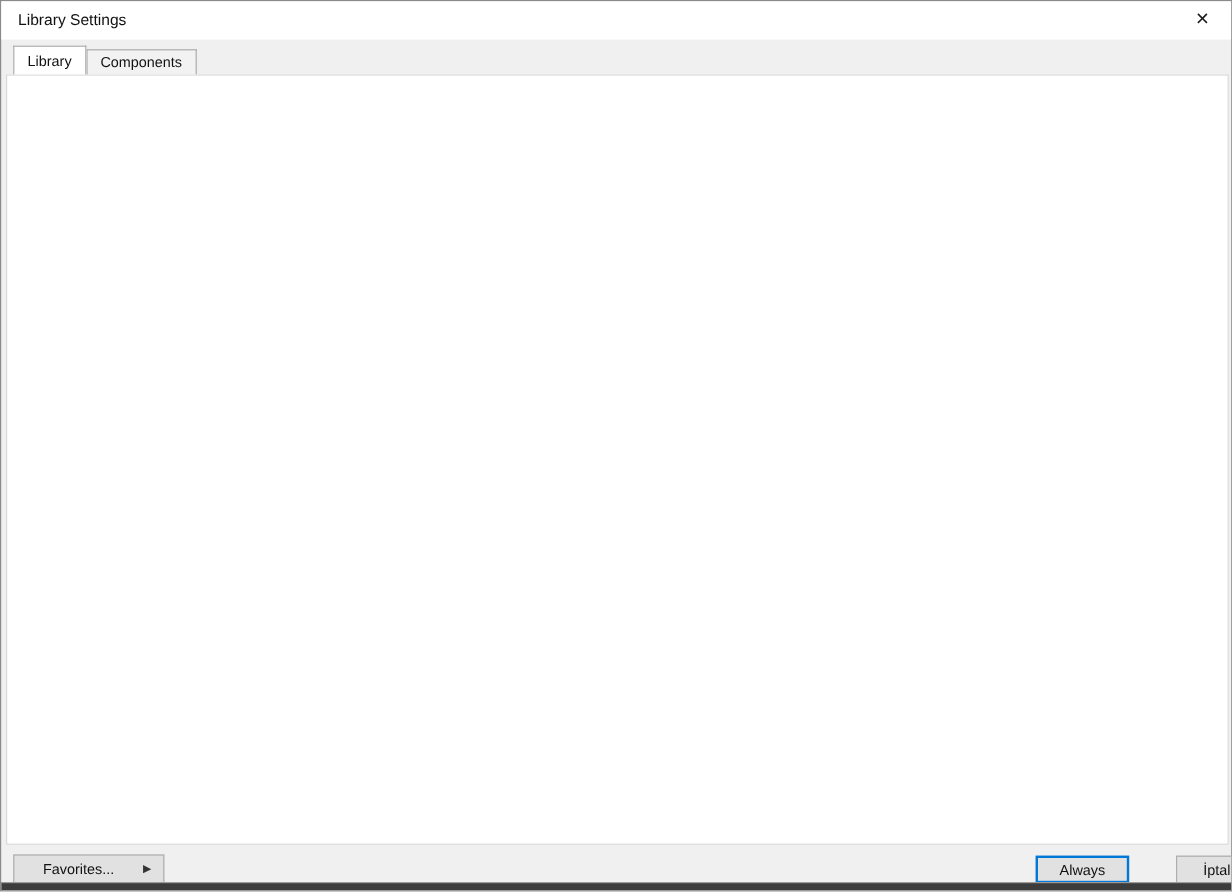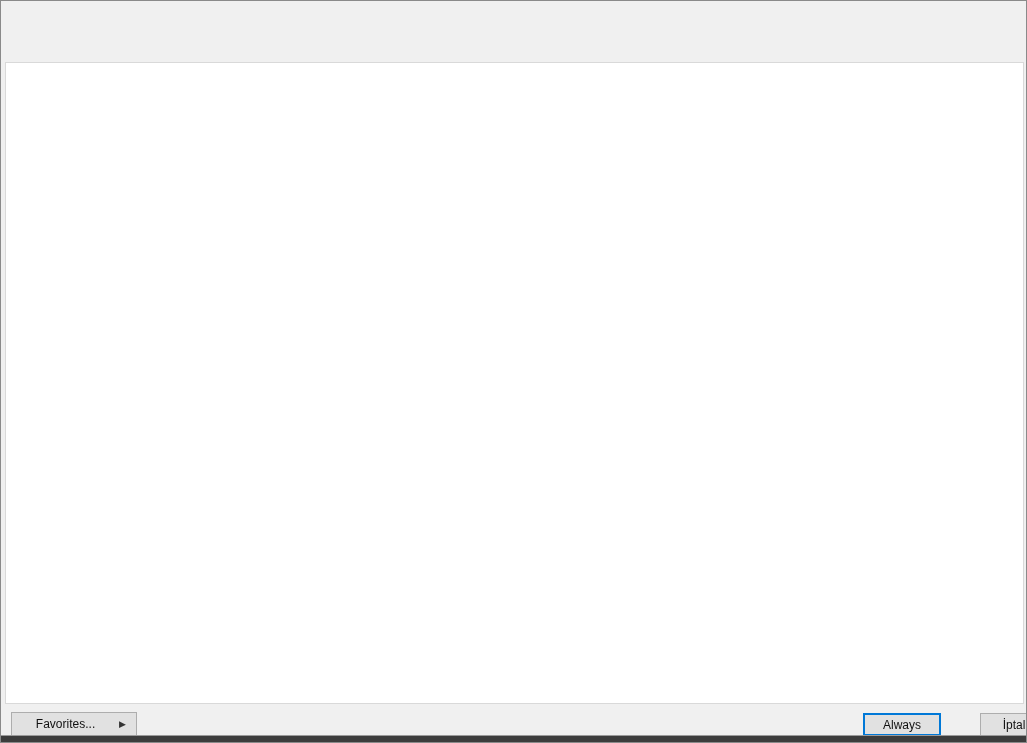--- a/index.html
+++ b/index.html
@@ -83,21 +83,29 @@
   .desc-input{color:#9B9B9B;}
   .okbtn{position:absolute;left:862px;top:712px;width:78px;height:23px;border:2px solid #0078D7;}
   .cancelbtn{position:absolute;left:979px;top:712px;width:68px;height:23px;}
   .bottomstrip{position:absolute;left:0;bottom:0;width:100%;height:6px;background:#3C3C3C;border-top:1px solid #9a9a9a;}
 </style>
 </head>
 <body>
 
 <div class="window">
 
-
+  <div class="titlebar">
+    <span class="title">Library Settings</span>
+    <span class="close">×</span>
+  </div>
+
+  <div class="tabstrip">
+    <div class="tab active">Library</div>
+    <div class="tab inactive">Components</div>
+  </div>
 
   <div class="tabpage"></div>
 
   <div class="treebox">
     <div class="tree-rows" id="tree-rows">
       <div class="vline" style="left:19px;top:8px;height:568px;"></div>
       <div class="vline" style="left:48px;top:192px;height:184px;"></div>
     <div class="trow folder">
           <span class="expand">+</span>
           <span class="fld"></span>

